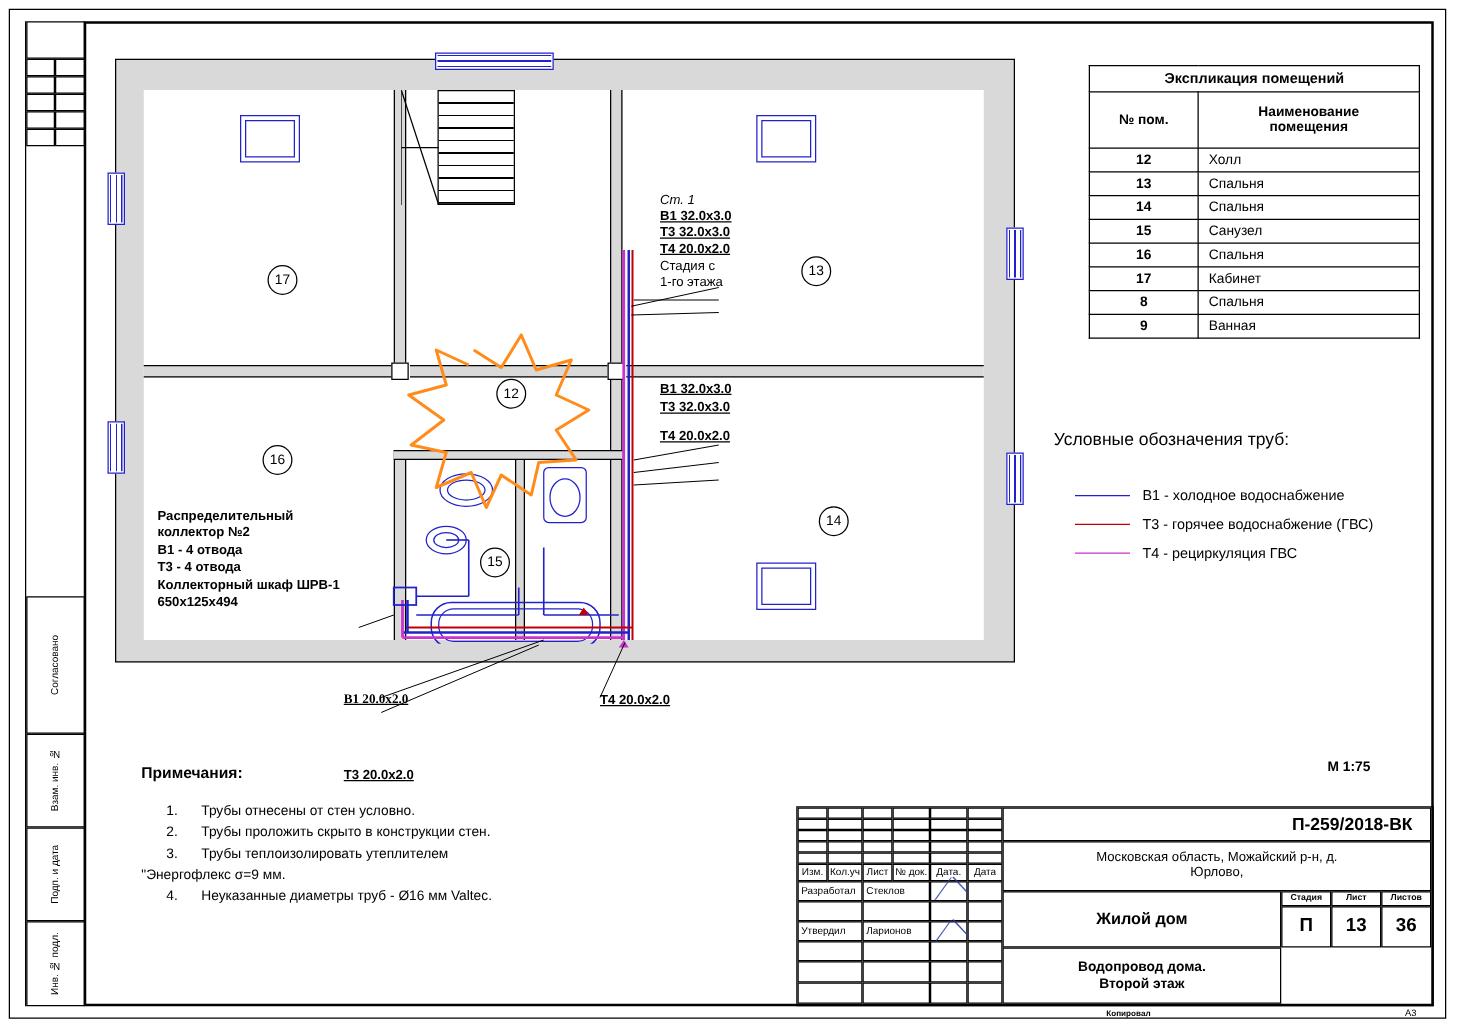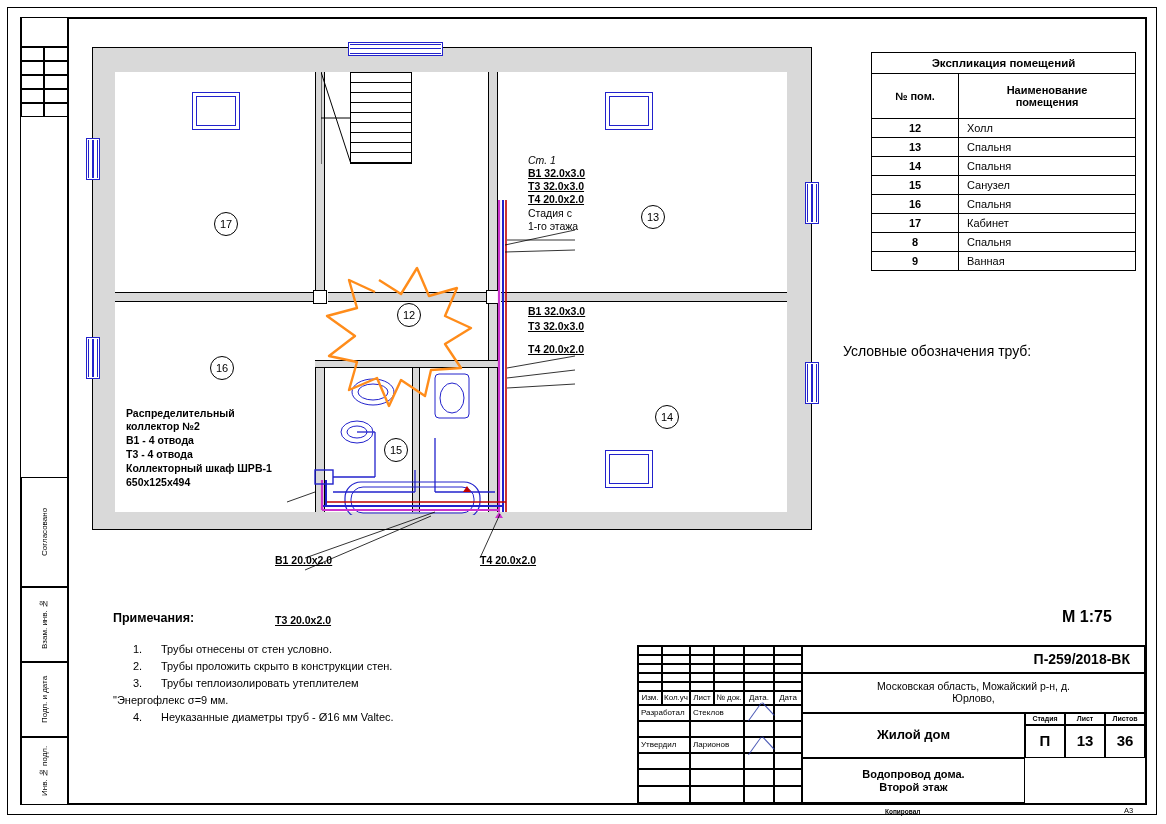--- a/index.html
+++ b/index.html
@@ -192,21 +192,21 @@
     font-size: 11px;
     line-height: 17px;
   }
   .notes .item {
     display: flex;
   }
   .notes .num { width: 28px; flex: none; padding-left: 20px;}
   .scale {
     position: absolute;
     left: 1062px; top: 608px;
-    font-size: 16px;
+    font-size: 11px;
     font-weight: bold;
   }
   
   .tb {
     position: absolute;
     left: 637px; top: 645px;
     width: 510px; height: 160px;
     border: 1.5px solid #000;
     box-sizing: border-box;
     font-size: 8px;
@@ -407,21 +407,21 @@
   <div class="lbl u" style="left:528px;top:320px;">Т3 32.0х3.0</div>
   <div class="lbl u" style="left:528px;top:343px;">Т4 20.0х2.0</div>
 
   <div class="lbl" style="left:126px;top:407px;">Распределительный</div>
   <div class="lbl" style="left:126px;top:420px;">коллектор №2</div>
   <div class="lbl" style="left:126px;top:434px;">В1 - 4 отвода</div>
   <div class="lbl" style="left:126px;top:448px;">Т3 - 4 отвода</div>
   <div class="lbl" style="left:126px;top:462px;">Коллекторный шкаф ШРВ-1</div>
   <div class="lbl" style="left:126px;top:476px;">650х125х494</div>
 
-  <div class="lbl u" style="left:275px;top:554px;">В1 20.0х2.0</div>
+  <div class="lbl u" style="left:275px;top:554px;font-family:Liberation Serif, serif;">В1 20.0х2.0</div>
   <div class="lbl u" style="left:275px;top:570px;margin-top:44px;">Т3 20.0х2.0</div>
   <div class="lbl u" style="left:480px;top:554px;">Т4 20.0х2.0</div>
 
   <table class="expl">
     <tbody>
         <tr>
       <th class="title" colspan="2">Экспликация помещений</th>
     </tr>
     <tr>
       <th style="width:78px;height:38px;">№ пом.</th>
@@ -459,20 +459,34 @@
       <td class="name">Спальня</td>
     </tr>
     <tr>
       <td>9</td>
       <td class="name">Ванная</td>
     </tr>
   </tbody>
     </table>
 
   <div class="legend-title">Условные обозначения  труб:</div>
+  <div class="legend">
+    <div class="legend-row">
+      <span class="legend-line" style="border-top-color:#2222cc;"></span>
+      <span>В1 - холодное водоснабжение</span>
+    </div>
+    <div class="legend-row">
+      <span class="legend-line" style="border-top-color:#c00000;"></span>
+      <span>Т3 - горячее водоснабжение (ГВС)</span>
+    </div>
+    <div class="legend-row">
+      <span class="legend-line" style="border-top-color:#cc33cc;"></span>
+      <span>Т4 - рециркуляция ГВС</span>
+    </div>
+  </div>
 
   <div class="notes-title">Примечания:</div>
   <div class="notes">
     <div class="item">
       <span class="num">1.</span>
       <span>Трубы отнесены от стен условно.</span>
     </div>
     <div class="item">
       <span class="num">2.</span>
       <span>Трубы проложить скрыто в конструкции стен.</span>

